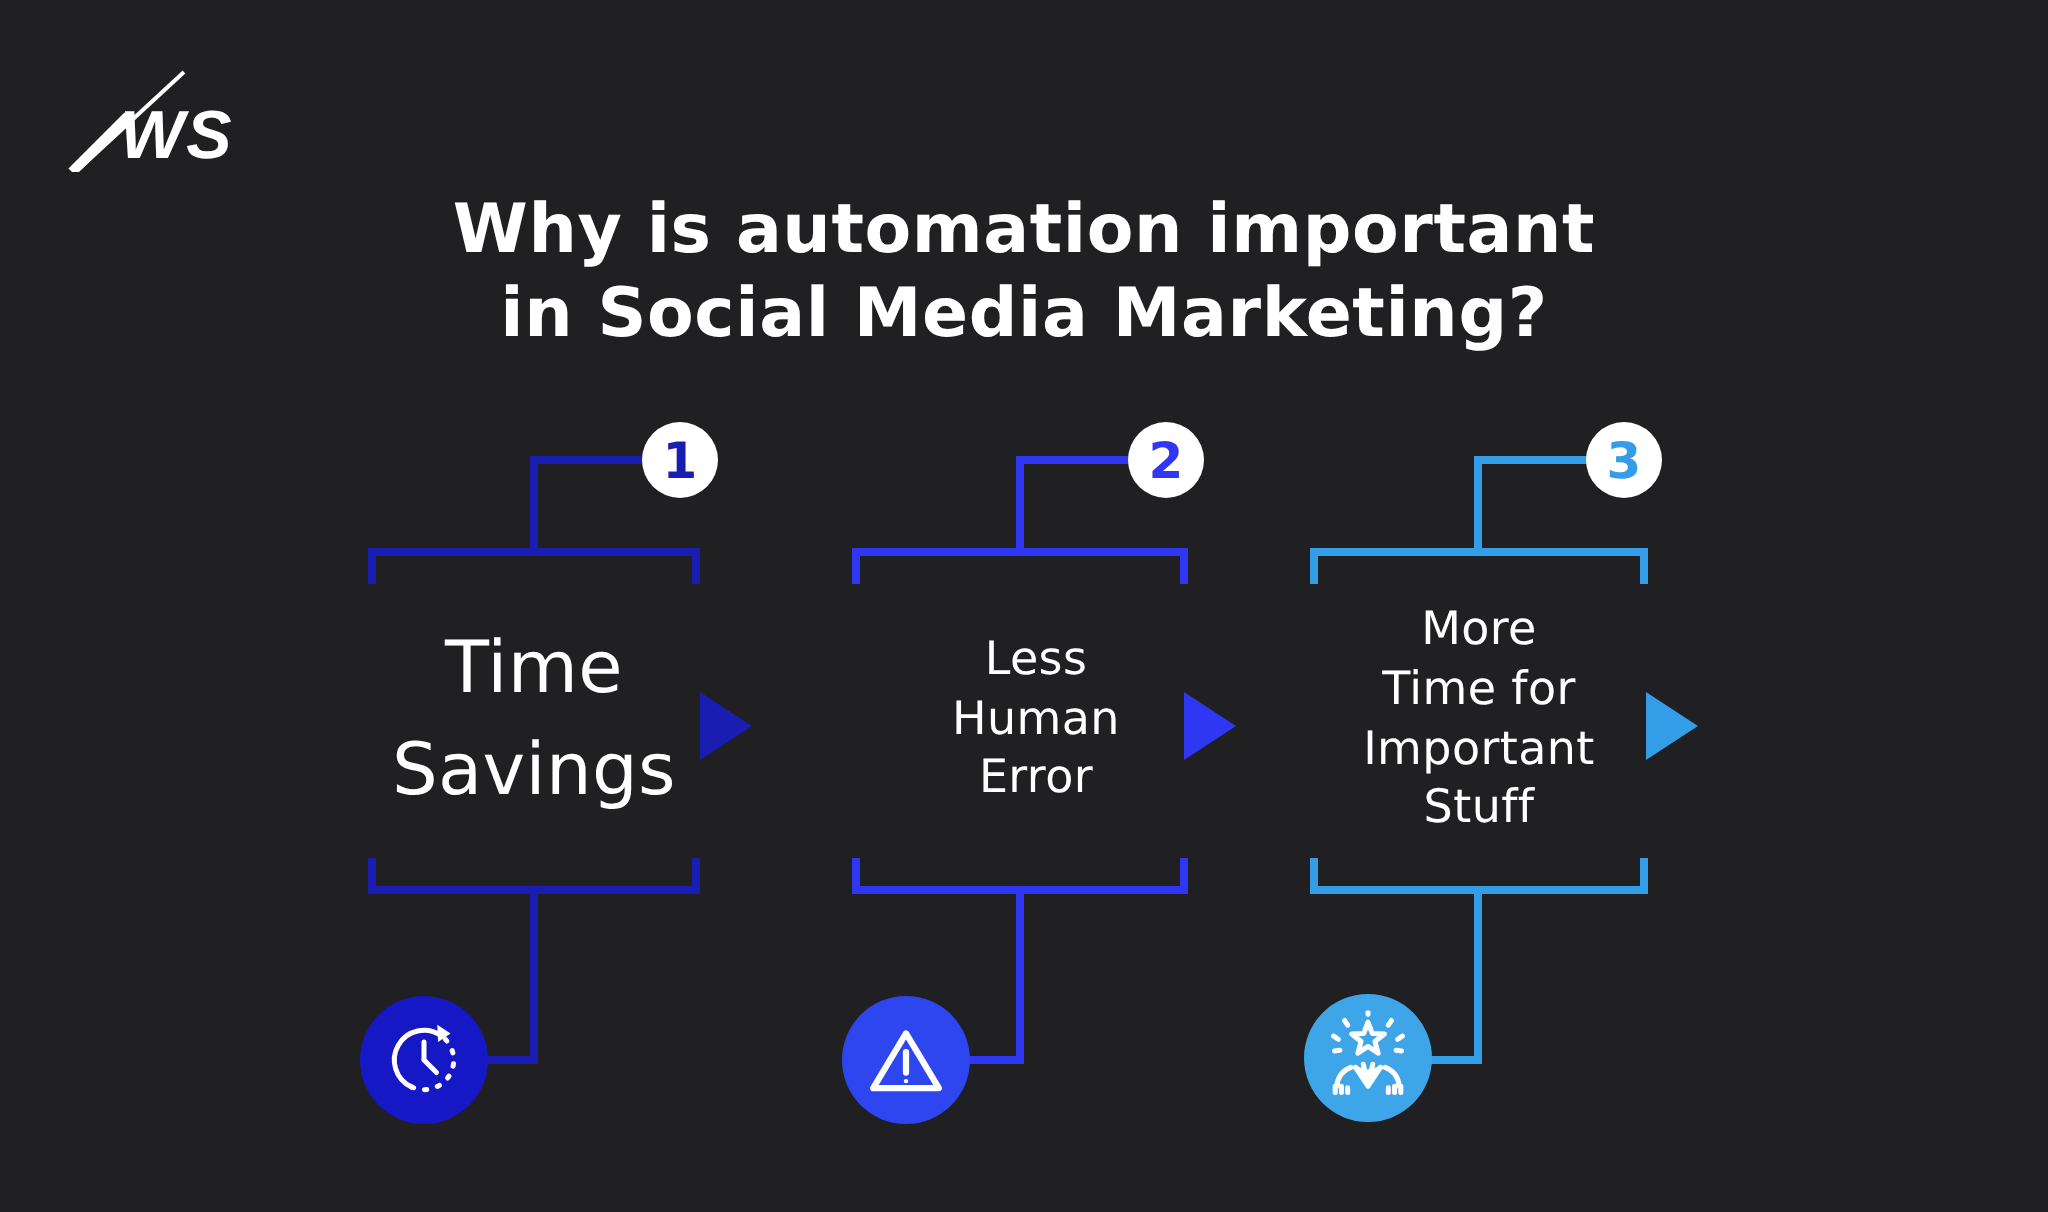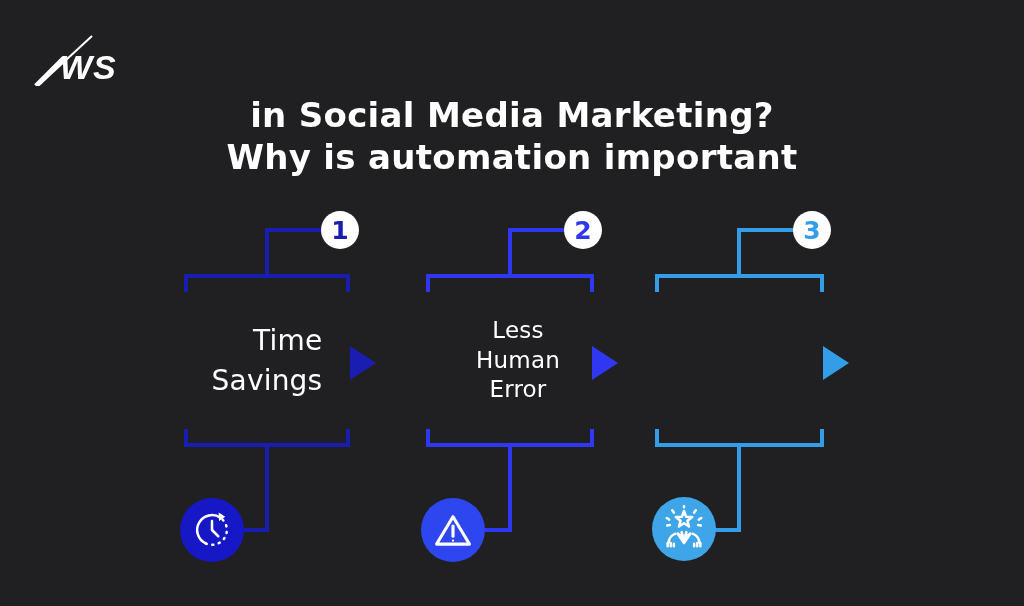--- a/index.html
+++ b/index.html
@@ -25,21 +25,21 @@
   .badge {
     position:absolute; width:38px; height:38px; border-radius:50%;
     background:#fff; display:flex; align-items:center; justify-content:center;
     font-size:25px; font-weight:700; color:var(--line); line-height:1;
   }
   .box-label {
     position:absolute; height:169px; top:276px;
     display:flex; align-items:center; justify-content:center; text-align:center;
     color:#fff; white-space:pre-line; line-height:1.3; letter-spacing:.2px;
   }
-  .box-label.big   { font-size:28px; line-height:1.4;text-align:right; }
+  .box-label.big   { font-size:36px; line-height:1.4; }
   .box-label.small { font-size:23px; }
   .icon-circle {
     position:absolute; width:64px; height:64px; border-radius:50%;
     background:var(--icon-bg); display:flex; align-items:center; justify-content:center;
   }
   .icon-circle svg { width:50px; height:50px; }
   .glyph { stroke:#fff; fill:none; stroke-width:3.2; stroke-linecap:round; stroke-linejoin:round; }
 </style>
 </head>
 <body>
@@ -48,22 +48,22 @@
 
   <div class="logo">
     <svg viewBox="0 0 120 52">
       <path d="M6 50 L58 2" stroke="#fff" stroke-width="2" fill="none"></path>
       <path d="M2 52 L30 24" stroke="#fff" stroke-width="5" fill="none"></path>
       <text x="26" y="45" font-size="34" font-weight="700" font-style="italic" font-family="Liberation Sans, sans-serif" fill="#fff" letter-spacing="1">WS</text>
     </svg>
   </div>
 
   <div class="title">
+    <div>Why is automation important</div>
     <div>in Social Media Marketing?</div>
-    <div>Why is automation important</div>
   </div>
 
   <div class="group" style="--line: #1a1db2; --icon-bg: #1518c4;">
     <svg class="wires">
       <path d="M323 230 L267 230 L267 278"></path>
       <path d="M186 292 L186 276 L348 276 L348 292"></path>
       <path d="M186 429 L186 445 L348 445 L348 429"></path>
       <path d="M267 443 L267 530 L242 530"></path>
       <polygon points="350,346 350,380 376,363"></polygon>
     </svg>
@@ -110,20 +110,24 @@
     <svg class="wires">
       <path d="M795 230 L739 230 L739 278"></path>
       <path d="M657 292 L657 276 L822 276 L822 292"></path>
       <path d="M657 429 L657 445 L822 445 L822 429"></path>
       <path d="M739 443 L739 530 L714 530"></path>
       <polygon points="823,346 823,380 849,363"></polygon>
     </svg>
     <div class="badge" style="left:793px; top:211px;">
       <span>3</span>
     </div>
+    <div class="box-label small" style="left:657px; width:165px;">More
+Time for
+Important
+Stuff</div>
     <div class="icon-circle" style="left:652px; top:497px;">
       <svg viewBox="0 0 64 64" class="glyph" stroke-width="2.4">
         <polygon points="32,9 34.7,16.3 42.5,16.6 36.4,21.4 38.5,28.9 32,24.6 25.5,28.9 27.6,21.4 21.5,16.6 29.3,16.3"></polygon>
         <path d="M32 50 L24 38 M32 50 L29 36 M32 50 L35 36 M32 50 L40 38"></path>
         <path d="M24 38 Q32 44 40 38"></path>
         <path d="M12 50 Q13 41 21 38 M52 50 Q51 41 43 38"></path>
         <path d="M11 50 l0 4 M15 50 l0 4 M19 51 l0 3 M53 50 l0 4 M49 50 l0 4 M45 51 l0 3"></path>
         <path d="M13 20 l-3 -2 M14 27 l-3.5 .5 M51 20 l3 -2 M50 27 l3.5 .5 M19 11 l-2 -3 M45 11 l2 -3 M32 4 l0 -1"></path>
       </svg>
     </div>

